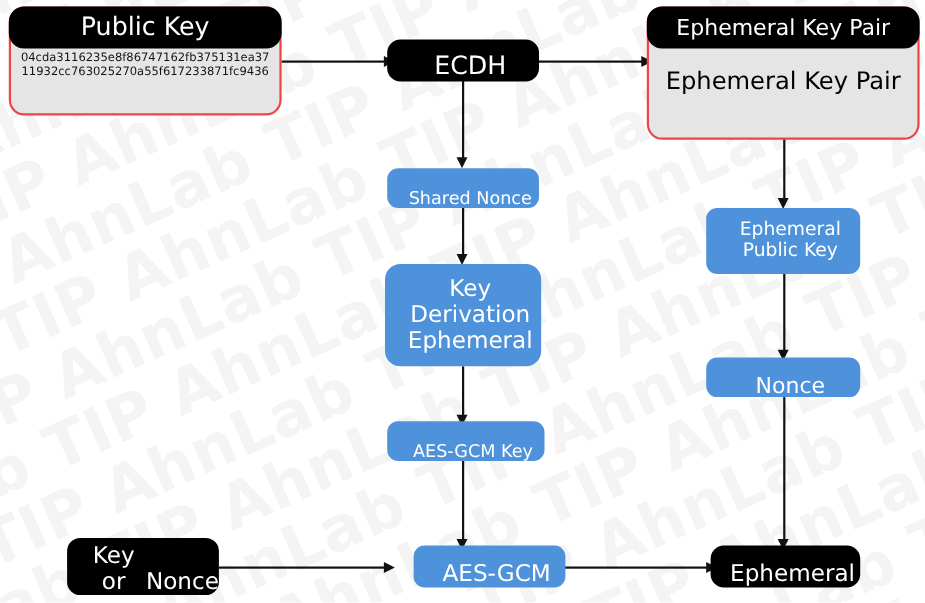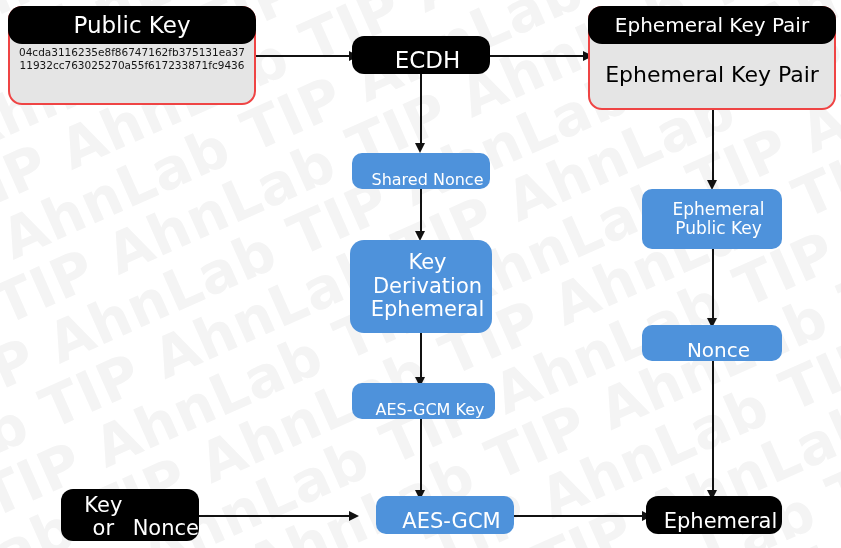--- a/index.html
+++ b/index.html
@@ -205,21 +205,21 @@
     <div class="card-body mono-key" style="top:38px; height:57px; flex-direction:column; justify-content:flex-start;">
       <div>04cda3116235e8f86747162fb375131ea37</div>
       <div>11932cc763025270a55f617233871fc9436</div>
     </div>
   </div>
 
   <div class="node black" style="left:352px; top:36px; width:138px; height:38px; font-size:23px;">
     <span class="lbl">ECDH</span>
   </div>
 
-  <div class="card" style="left:588px; top:6px; width:248px; height:104px;">
+  <div class="card" style="left:588px; top:6px; width:248px; height:121px;">
     <div class="card-header" style="width:248px; height:38px; font-size:20px;">
       <span class="lbl">Ephemeral Key Pair</span>
     </div>
     <div class="card-body" style="top:38px; height:57px; font-size:22px;">
       <span class="lbl">Ephemeral Key Pair</span>
     </div>
   </div>
 
   <div class="node blue" style="left:352px; top:153px; width:138px; height:36px; font-size:16px;">
     <span class="lbl">Shared Nonce</span>

